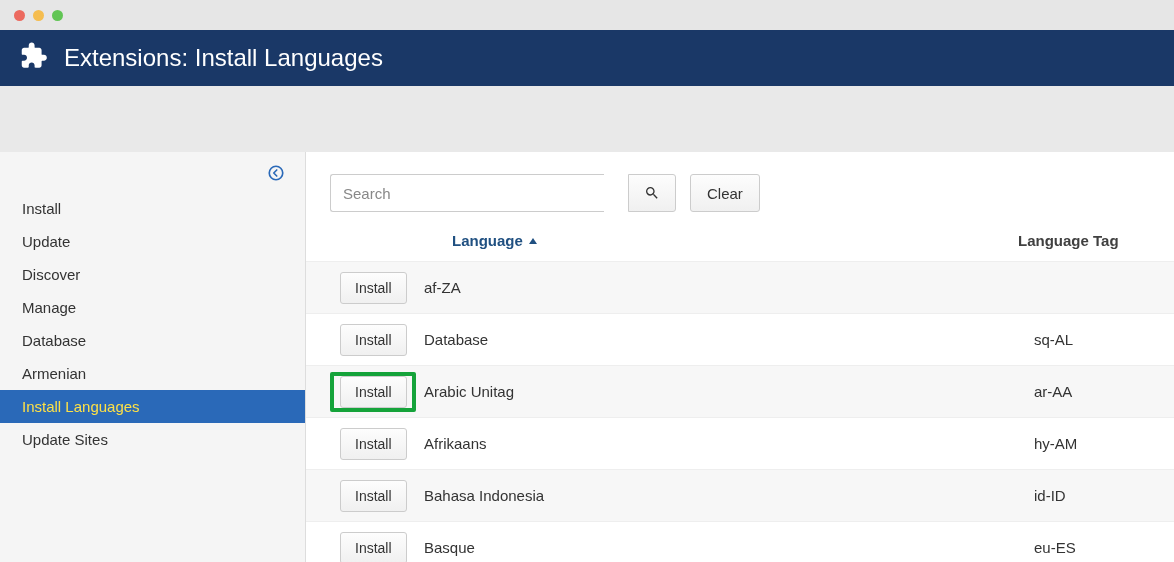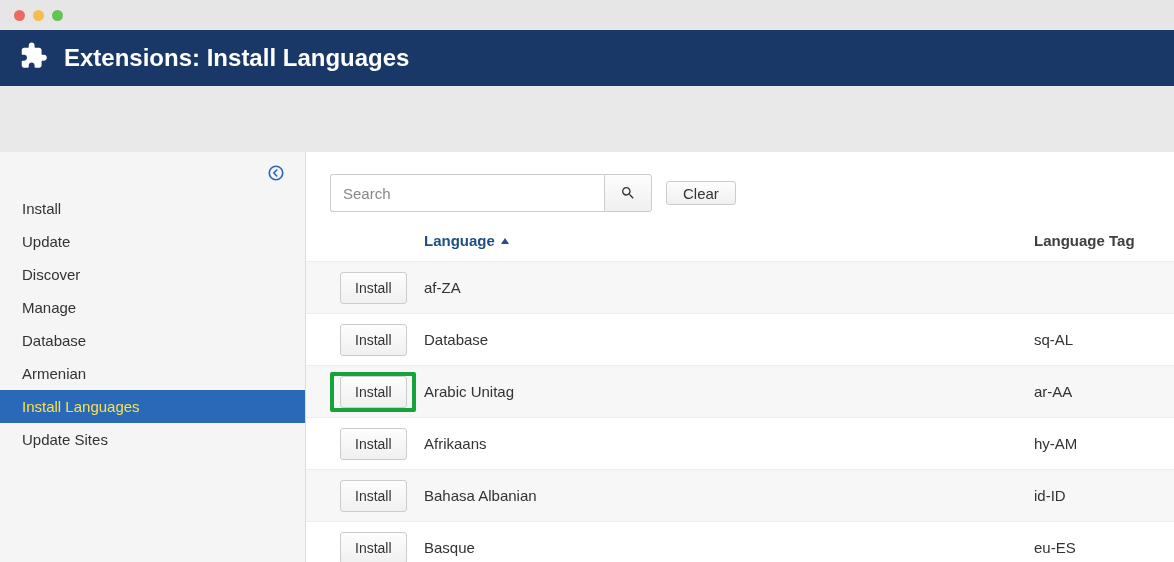--- a/index.html
+++ b/index.html
@@ -28,21 +28,21 @@
     height: 56px;
     display: flex;
     align-items: center;
     padding-left: 20px;
     gap: 16px;
   }
   .header-bar .puzzle-icon svg { fill: #fff; width: 28px; height: 28px; }
   .header-title {
     color: #fff;
     font-size: 24px;
-    font-weight: 700;
+    font-weight: 400;
   }
 
   .spacer-bar {
     height: 66px;
     background: #e9e9e9;
   }
 
   .content-area {
     display: flex;
     height: calc(562px - 30px - 56px - 66px);
@@ -83,20 +83,21 @@
   }
   .toolbar {
     display: flex;
     gap: 14px;
     padding: 0 0 20px 0;
     margin-left: 24px;
     align-items: center;
   }
   .search-group {
     display: flex;
+    gap: 24px;
   }
   .search-input {
     width: 274px;
     height: 38px;
     border: 1px solid #ccc;
     border-right: none;
     border-radius: 3px 0 0 3px;
     padding: 0 12px;
     font-size: 15px;
     color: #555;
@@ -106,35 +107,36 @@
     width: 48px;
     height: 38px;
     border: 1px solid #ccc;
     border-radius: 0 3px 3px 0;
     background: linear-gradient(#fdfdfd,#f0f0f0);
     cursor: pointer;
     display: flex; align-items: center; justify-content: center;
   }
   .search-btn svg { width: 16px; height: 16px; fill: #333; }
   .clear-btn {
-    height: 24px;
+    height: 38px;
     padding: 0 16px;
     border: 1px solid #ccc;
     border-radius: 3px;
     background: linear-gradient(#fdfdfd,#f0f0f0);
     font-size: 15px;
     color: #333;
     cursor: pointer;
   }
 
   .table-header {
     display: flex;
     align-items: flex-end;
-    padding: 0 0 12px 0;
-    font-size: 15px;
+    padding: 0 16px 12px 0;
+    font-size: 15px;
+    gap: 28px;
   }
   .col-install { width: 118px; }
   .col-lang { flex: 1; color: #205081; font-weight: 600; cursor:pointer; display:flex; align-items:center; gap:4px;}
   .col-tag { width: 140px; color: #404040; font-weight: 700; text-align:left; cursor:pointer;}
   .sort-caret {
     width: 0; height: 0;
     border-left: 4px solid transparent;
     border-right: 4px solid transparent;
     border-bottom: 6px solid #205081;
     display:inline-block;
@@ -252,21 +254,21 @@
           <div class="lang-cell">Arabic Unitag</div>
           <div class="tag-cell">ar-AA</div>
         </div>
         <div class="table-row">
           <div class="install-cell"><button class="install-btn">Install</button></div>
           <div class="lang-cell">Afrikaans</div>
           <div class="tag-cell">hy-AM</div>
         </div>
         <div class="table-row striped">
           <div class="install-cell"><button class="install-btn">Install</button></div>
-          <div class="lang-cell">Bahasa Albanian</div>
+          <div class="lang-cell">Bahasa Indonesia</div>
           <div class="tag-cell">id-ID</div>
         </div>
         <div class="table-row">
           <div class="install-cell"><button class="install-btn">Install</button></div>
           <div class="lang-cell">Basque</div>
           <div class="tag-cell">eu-ES</div>
         </div>
       </div>
   </div>
 </div>

